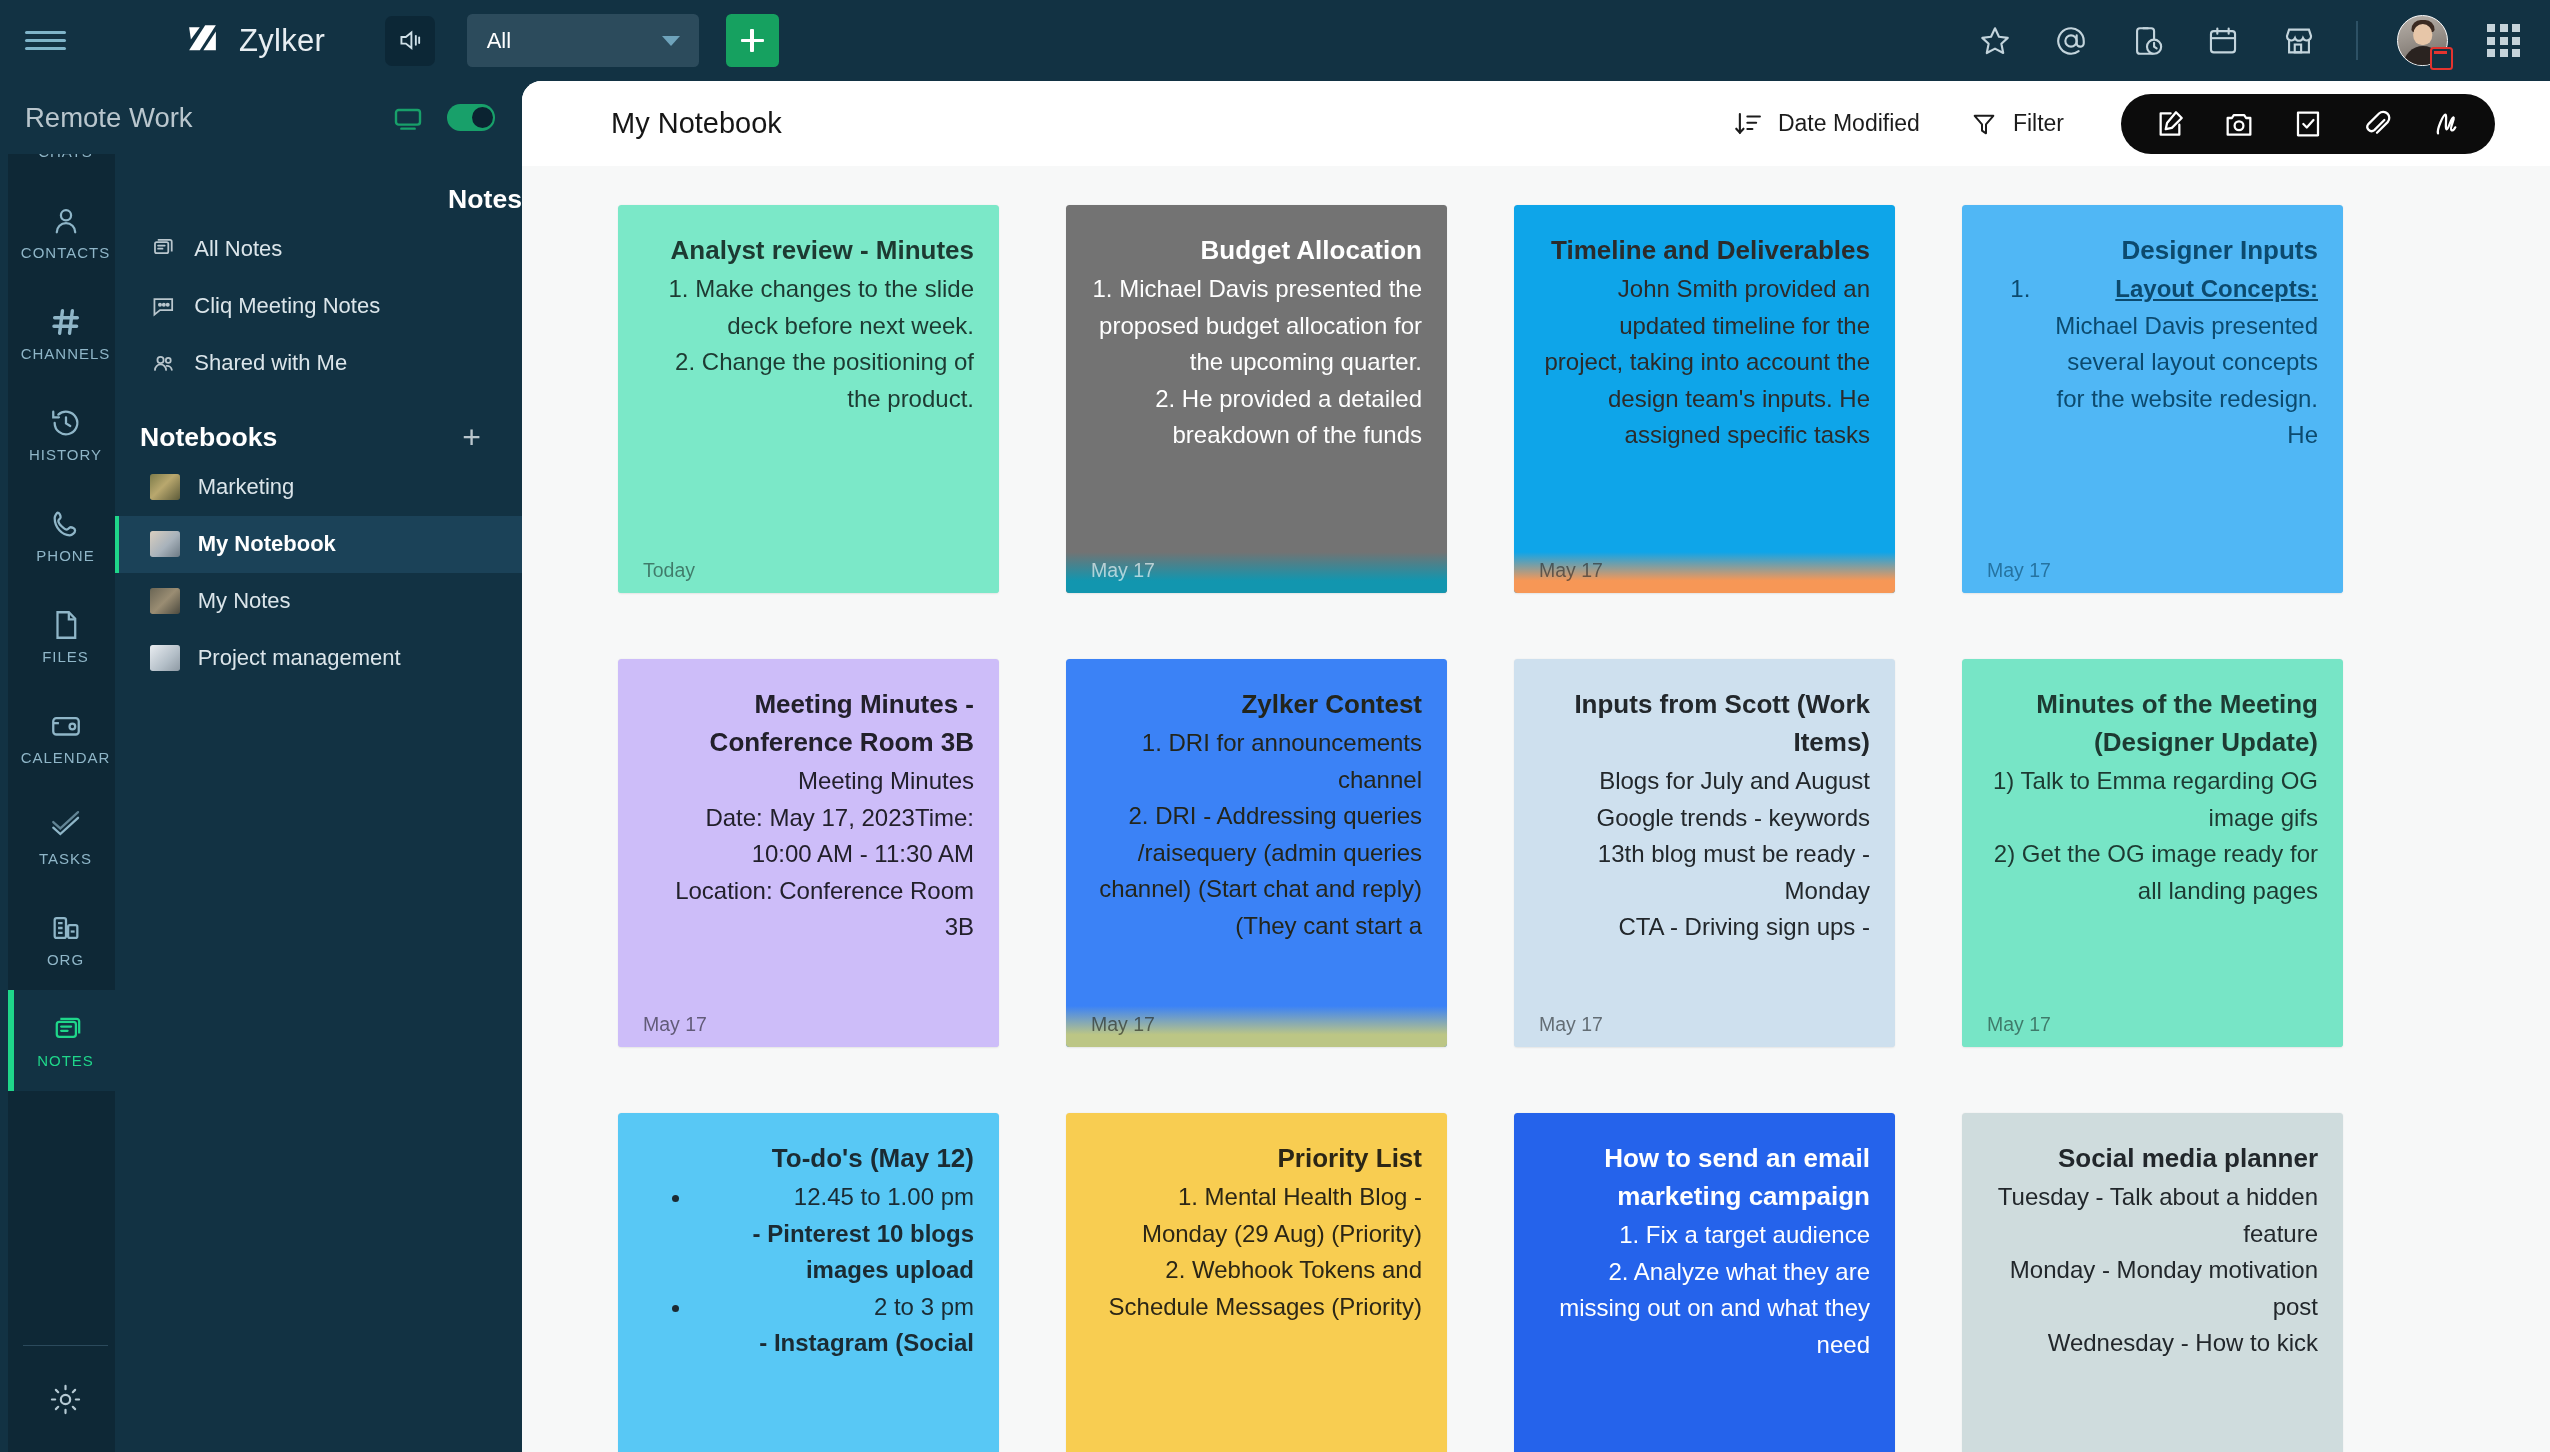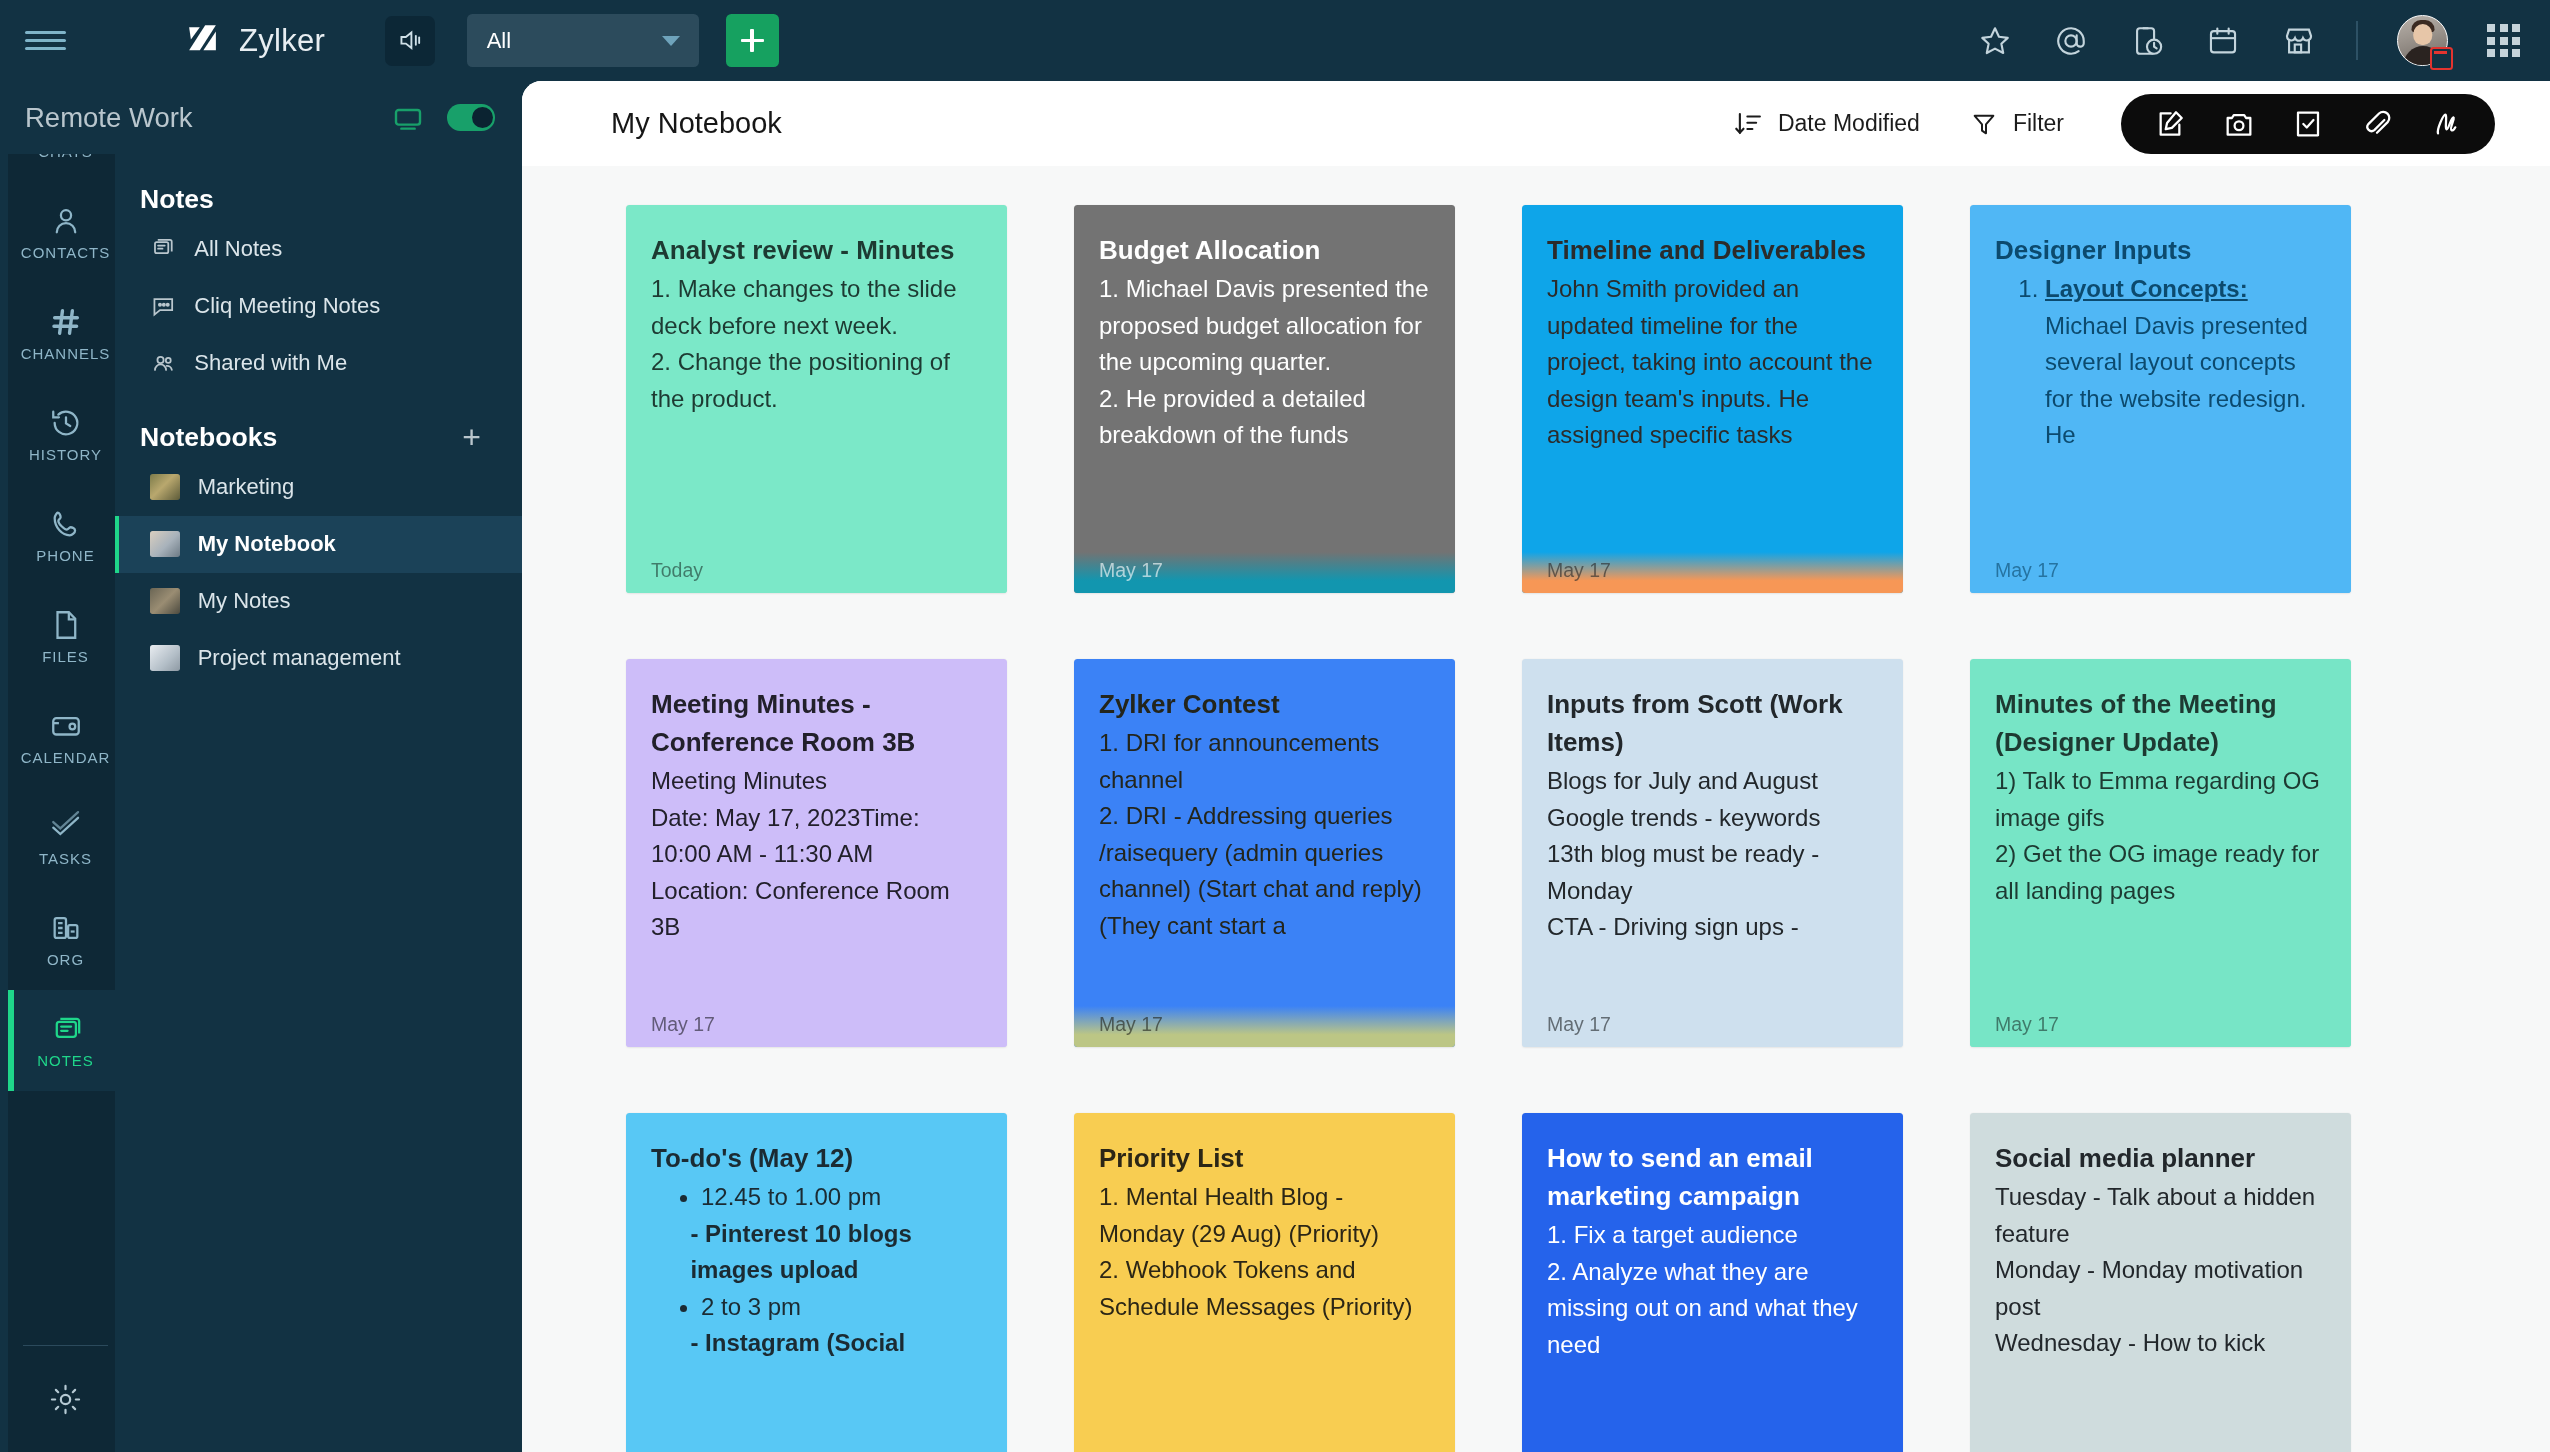--- a/index.html
+++ b/index.html
@@ -2,21 +2,21 @@
 <html style="font-size:14px"><head>
 <meta charset="utf-8">
 <style>
   * { box-sizing: border-box; margin: 0; padding: 0; }
   html, body {
     width: 2550px; height: 1452px;
     overflow: hidden;
     font-family: "Liberation Sans", sans-serif;
     background: #123243;
   }
-  #app { position: relative; width: 2550px; height: 1452px; background: #123243; }
+  #app { position: relative; width: 2550px; height: 1452px; background: #123243; text-align: right; }
 
   
   .topbar {
     position: absolute; top: 0; left: 0; width: 2550px; height: 81px;
     background: #123243;
     display: flex; align-items: center;
   }
   .hamburger { width: 41px; height: 26.6px; margin-left: 25px; margin-right: 35px;
     display: flex; flex-direction: column; justify-content: space-between; padding: 3.5px 0; cursor: pointer; }
   .hamburger span { display: block; height: 3.5px; background: #7fb4c9; border-radius: 1.8px; }
@@ -126,21 +126,21 @@
   }
   .main-header { height: 85px; display: flex; align-items: center; padding: 0 55px 0 89px; background: #fff; }
   .page-title { font-size: 29px; color: #161616; }
   .mh-right { margin-left: auto; display: flex; align-items: center; gap: 50px; }
   .mh-btn { display: flex; align-items: center; gap: 15px; cursor: pointer; }
   .mh-btn .t { font-size: 23px; color: #1c1c1c; }
   .tool-pill { height: 60px; background: #0c0c0c; border-radius: 30px; display: flex; align-items: center;
     gap: 35px; padding: 0 32px; margin-left: 7px; }
   .tool-pill .tp { width: 34px; height: 34px; display: flex; align-items: center; justify-content: center; cursor: pointer; }
 
-  .board { height: 1286px; background: #f7f8f8; padding: 39px 0 0 8px; overflow: hidden; }
+  .board { height: 1286px; background: #f7f8f8; padding: 39px 0 0 0; overflow: hidden; }
   .grid {
     display: grid; grid-template-columns: repeat(4, 381px); gap: 66px 67px;
     padding-left: 96px;
   }
   .card {
     width: 381px; height: 388px; border-radius: 3.5px; position: relative; overflow: hidden;
     padding: 26.6px 25px 0 25px; cursor: pointer;
     box-shadow: 0 0.9px 1.8px rgba(0,0,0,.08);
   }
   .card .c-title { font-size: 26px; font-weight: bold; line-height: 1.46; margin-bottom: 1.8px; }

